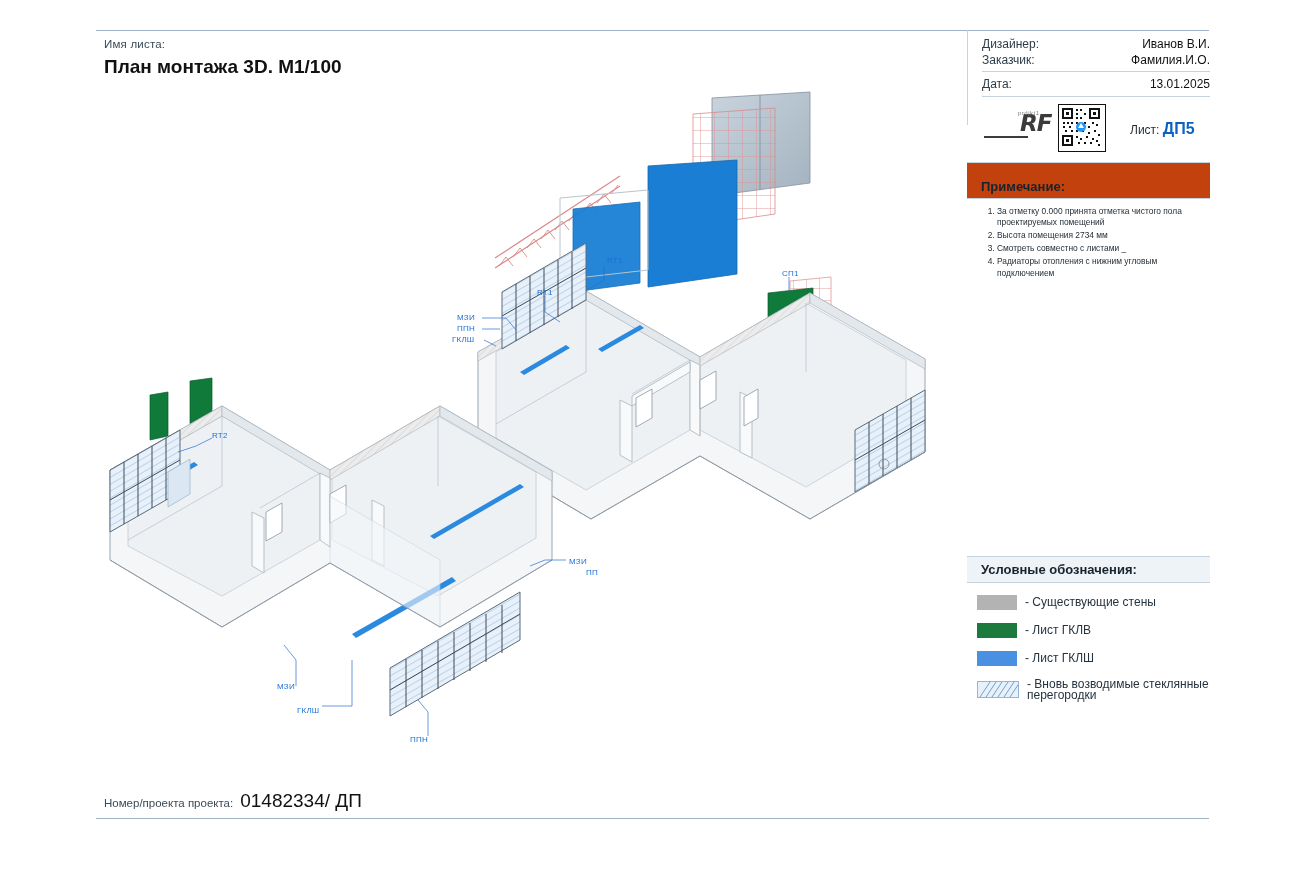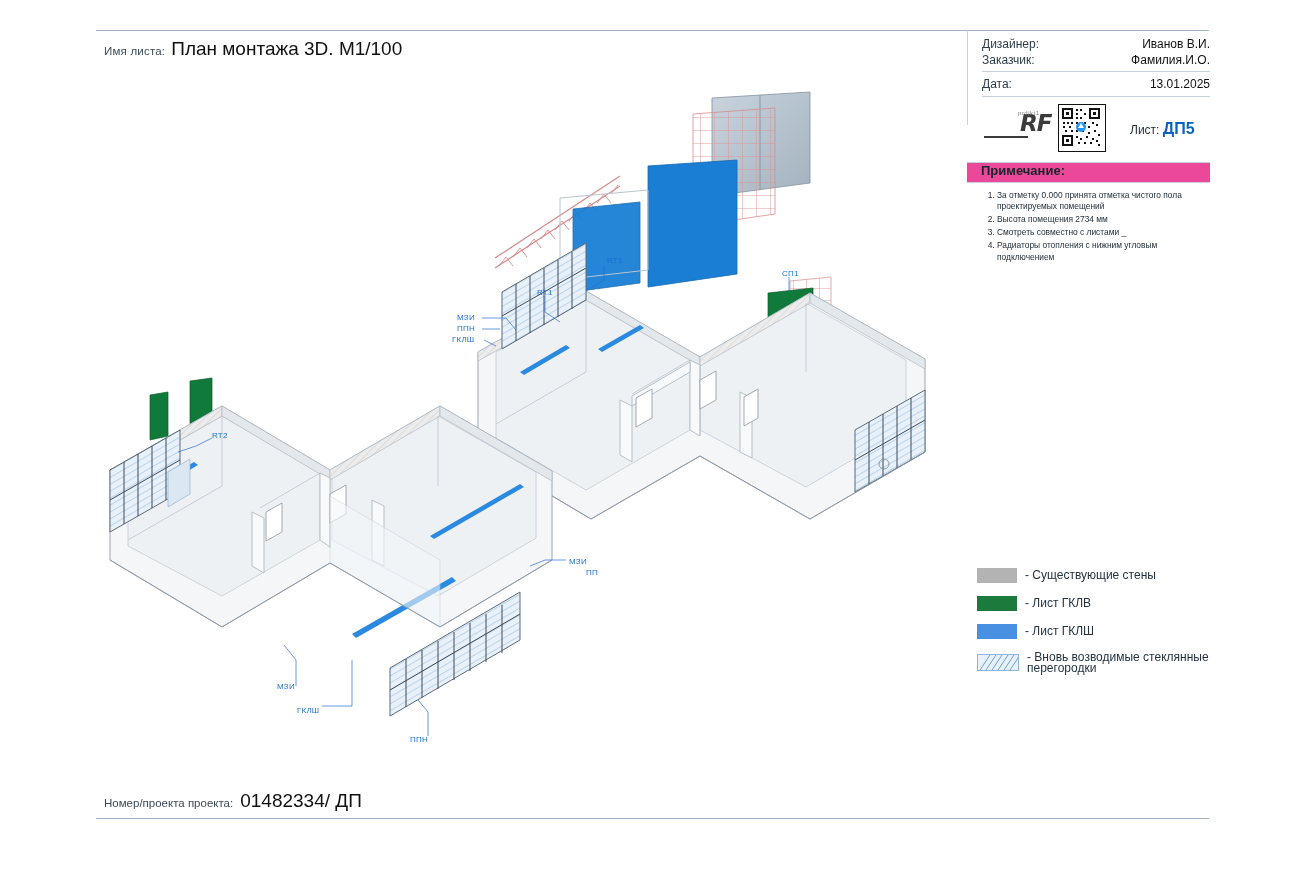--- a/index.html
+++ b/index.html
@@ -12,24 +12,24 @@
     position:relative;
   }
   .sheet{
     position:absolute;left:0;top:0;width:1305px;height:870px;background:#fff;
   }
   
   .hdr-rule{
     position:absolute;left:96px;top:30px;width:1113px;height:1px;background:#9fb3c8;
   }
   .hdr-left{
-    position:absolute;left:104px;top:38px;display:flex;align-items:baseline;gap:6px;
+    position:absolute;left:104px;top:38px;display:flex;align-items:baseline;gap:6px;flex-direction:column;
   }
   .hdr-left .lbl{font-size:11.5px;color:#3a4a57;letter-spacing:.2px;}
-  .hdr-left .val{font-size:19px;color:#111;font-weight:400;}
+  .hdr-left .val{font-size:19px;color:#111;font-weight:700;}
   .hdr-vline{
     position:absolute;left:967px;top:30px;width:1px;height:95px;background:#c6d3de;
   }
   .meta{
     position:absolute;left:982px;top:36px;width:228px;font-size:12px;color:#1e2a33;
   }
   .meta .row{display:flex;justify-content:space-between;padding:1px 0;}
   .meta .row .k{color:#2c3c49;}
   .meta .row .v{color:#111;}
   .meta .sep{height:1px;background:#c6d3de;margin:3px 0 4px 0;}
@@ -59,22 +59,22 @@
   .sheet-no{
     position:absolute;left:148px;top:14px;font-size:12px;color:#1e2a33;
   }
   .sheet-no b{color:#0a63c2;font-size:16px;}
 
   
   .notes{
     position:absolute;left:967px;top:162px;width:243px;
   }
   .notes-hd{
-    background:#ec4899;border-top:1px solid #c6d3de;border-bottom:1px solid #c6d3de;
-    padding:0 0 4px 14px;font-size:13px;font-weight:700;color:#17242e;
+    background:#c2410c;border-top:1px solid #c6d3de;border-bottom:1px solid #c6d3de;
+    padding:16px 0 4px 14px;font-size:13px;font-weight:700;color:#17242e;
   }
   .notes ol{
     margin:7px 0 8px 0;padding-left:30px;font-size:8.4px;line-height:11.4px;color:#1e2a33;
   }
   .notes li{margin-bottom:1.5px;}
 
   
   .legend{
     position:absolute;left:967px;top:556px;width:243px;
   }
@@ -405,20 +405,21 @@
     <div class="notes-hd">Примечание:</div>
     <ol>
       <li>За отметку 0.000 принята отметка чистого пола проектируемых помещений</li>
       <li>Высота помещения 2734 мм</li>
       <li>Смотреть совместно с листами _</li>
       <li>Радиаторы отопления с нижним угловым подключением</li>
     </ol>
   </div>
 
   <div class="legend">
+    <div class="legend-hd">Условные обозначения:</div>
     <div class="legend-items">
       <div class="legend-row">
         <div class="legend-sw" style="background:#b3b3b3;"></div>
         <div class="legend-tx">- Существующие стены</div>
       </div>
       <div class="legend-row">
         <div class="legend-sw" style="background:#1b7a3c;"></div>
         <div class="legend-tx">- Лист ГКЛВ</div>
       </div>
       <div class="legend-row">

